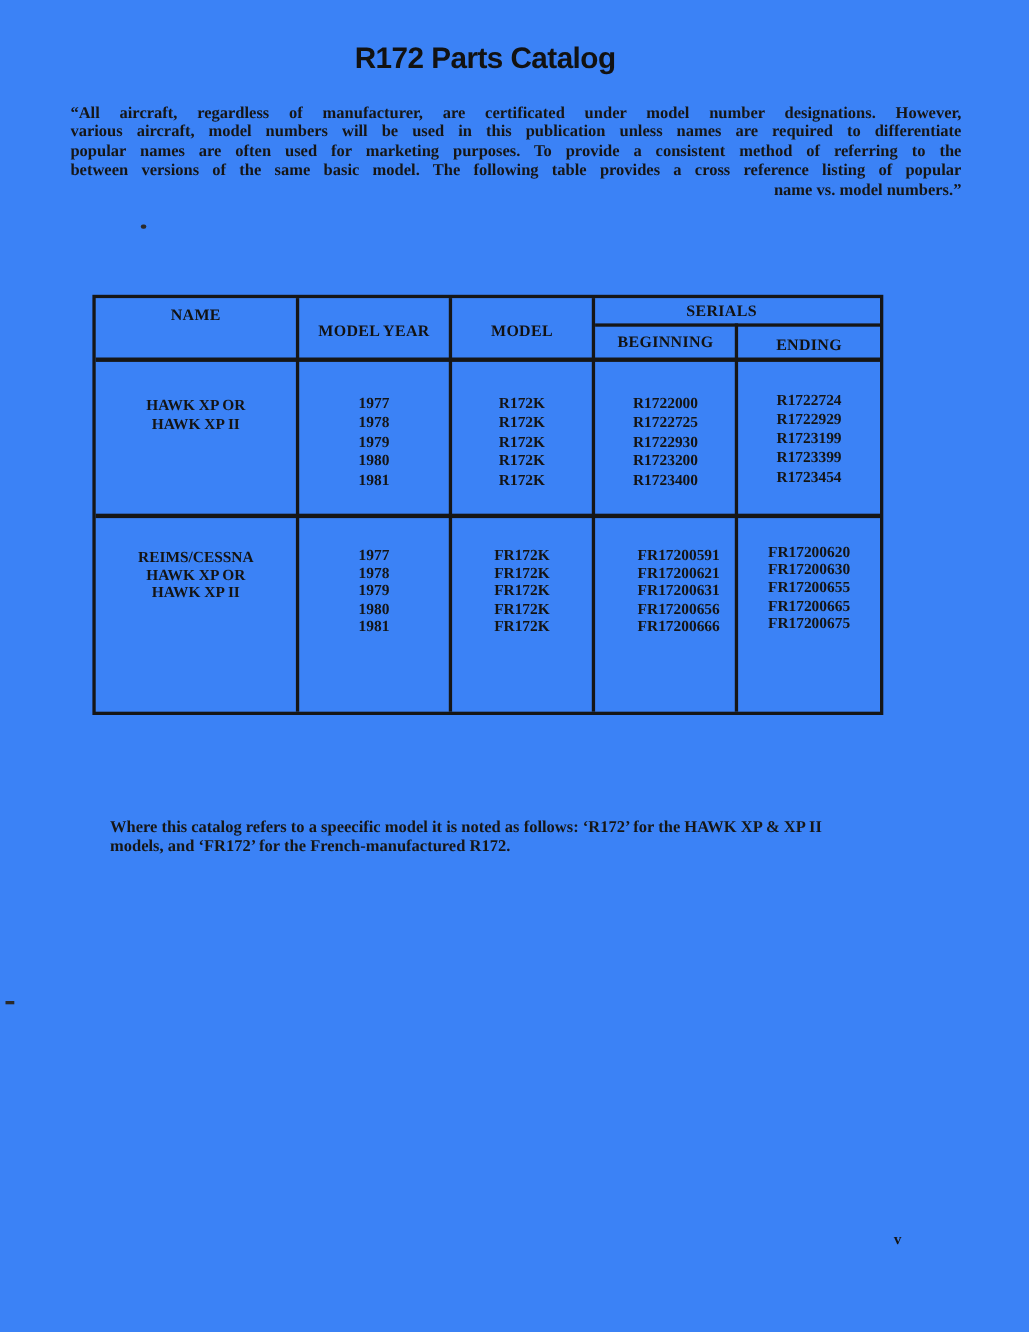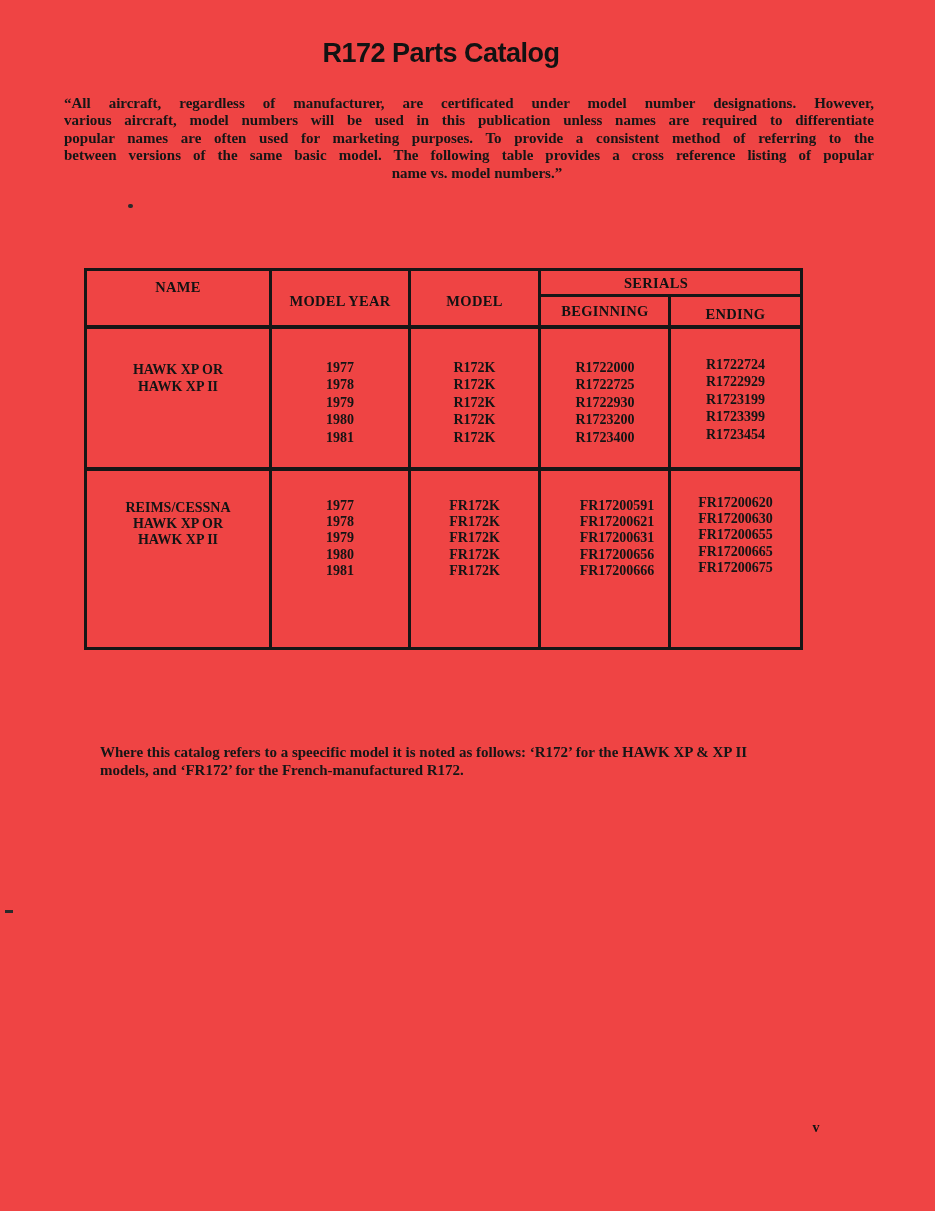--- a/index.html
+++ b/index.html
@@ -5,21 +5,21 @@
   html, body {
     margin: 0;
     padding: 0;
     background: #e8e8e8;
   }
   .page {
     position: relative;
     width: 935px;
     height: 1211px;
     margin: 0 auto;
-    background: #ef4444;
+    background: #3b82f6;
     color: #141414;
     font-family: "Liberation Serif", serif;
     overflow: hidden;
   }
   
   .title {
     position: absolute;
     top: 38px;
     left: 0;
     width: 882px;
@@ -45,21 +45,21 @@
     height: 17.4px;
     line-height: 17.4px;
     text-align: justify;
     text-align-last: justify;
     white-space: normal;
     overflow: hidden;
   }
   .intro .lline {
     height: 17.4px;
     line-height: 17.4px;
-    text-align: center;
+    text-align: right;
     margin-left: 16px;
   }
   
   .tbl {
     position: absolute;
     left: 84px;
     top: 268px;
     width: 719px;
     height: 382px;
     border: 3px solid #161616;

